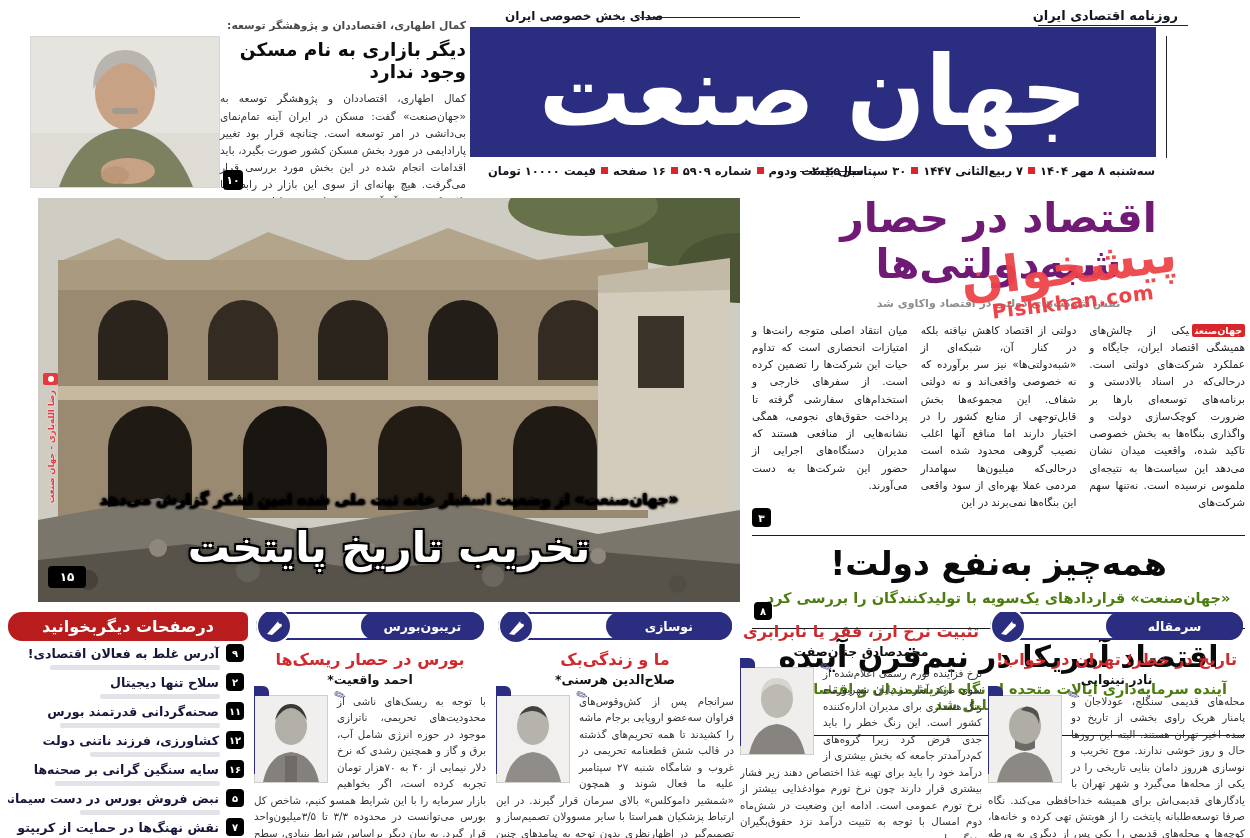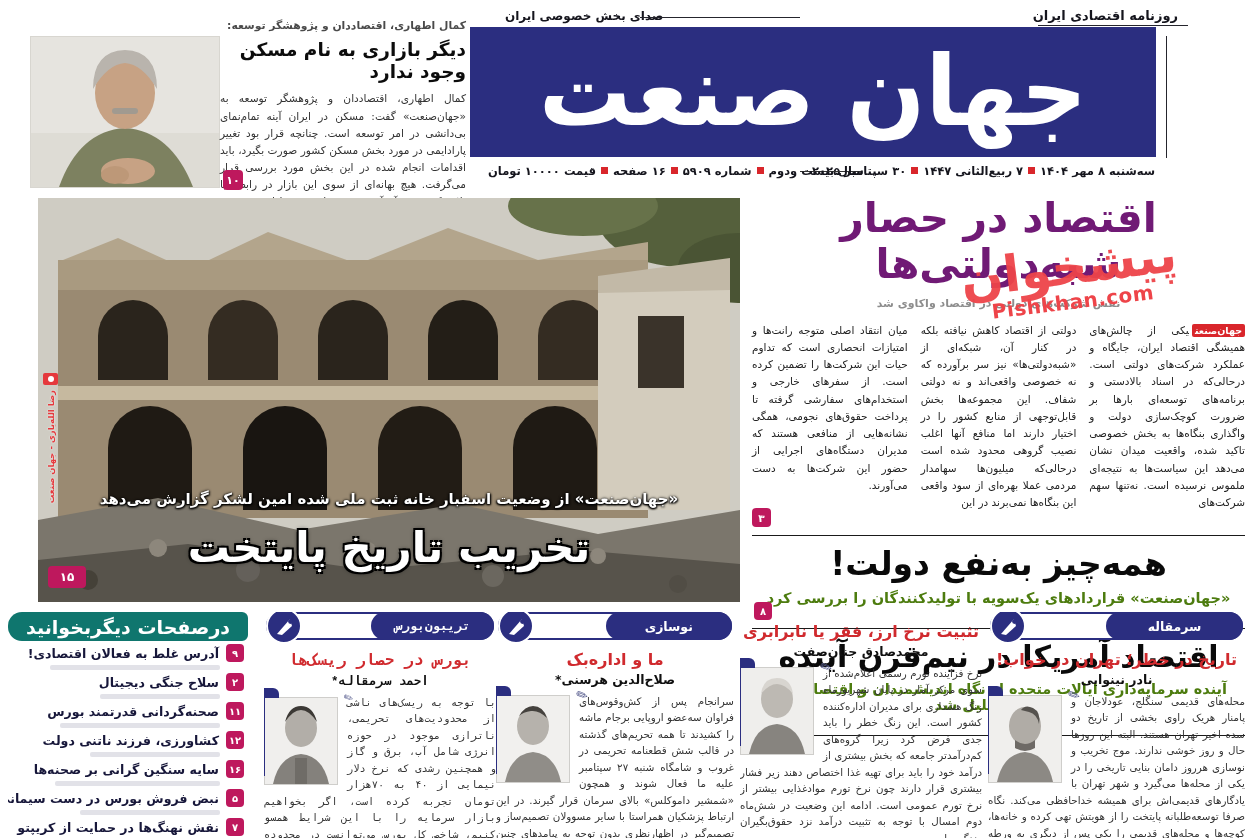--- a/index.html
+++ b/index.html
@@ -21,33 +21,33 @@
   .sq{display:inline-block;width:7px;height:7px;background:#d9262b;margin:0 5px;vertical-align:1px;}
   .dl-dash{position:absolute;top:171px;left:800px;width:62px;border-top:1.2px solid #333;}
 
   
   .interview{position:absolute;left:8px;top:14px;width:458px;height:176px;}
   .iv-photo{position:absolute;left:22px;top:22px;width:188px;height:150px;overflow:hidden;border:1px solid #d8d6d0;}
   .iv-text{position:absolute;right:0;top:0;width:246px;}
   .iv-kicker{font-size:10.8px;color:#4a4a4a;font-weight:bold;margin-top:5px;}
   .iv-headline{font-size:18.5px;font-weight:900;color:#0c0c0c;margin-top:7px;line-height:1.2;}
   .iv-body{font-size:10.6px;color:#333;text-align:justify;line-height:1.62;margin-top:7px;}
-  .badge{display:inline-flex;align-items:center;justify-content:center;background:#be185d;color:#fff;
+  .badge{display:inline-flex;align-items:center;justify-content:center;background:#000000;color:#fff;
          font-weight:bold;border-radius:4px;}
   .iv-badge{position:absolute;left:215px;bottom:0;width:20px;height:20px;font-size:11px;}
 
   
   .photo{position:absolute;left:38px;top:198px;width:702px;height:404px;overflow:hidden;background:#8b8376;}
   .photo svg{display:block;}
   .photo-credit{position:absolute;left:5px;top:175px;display:flex;flex-direction:column;align-items:center;gap:5px;z-index:5;}
   .cam{width:15px;height:12px;background:#e5393d;border-radius:2px;position:relative;}
   .cam::after{content:"";position:absolute;left:4.5px;top:2.5px;width:6px;height:6px;border-radius:50%;background:#fff;}
   .credit-text{writing-mode:vertical-rl;transform:rotate(180deg);font-size:8.5px;font-weight:bold;color:#e5393d;
                text-shadow:0 0 2px #fff;}
-  .photo-kicker{position:absolute;bottom:94px;left:0;right:0;text-align:center;color:#ffffff;font-size:15px;font-weight:900;
+  .photo-kicker{position:absolute;bottom:94px;left:0;right:0;text-align:center;color:#000000;font-size:15px;font-weight:900;
                 text-shadow:0 0 3px #000,1px 1px 2px #000,-1px 1px 2px #000;z-index:4;}
   .photo-title{position:absolute;bottom:30px;left:0;right:0;text-align:center;color:#fff;font-size:42px;font-weight:900;
                text-shadow:0 0 5px #000,2px 2px 0 #000,-2px 2px 0 #000,2px -2px 0 #000,-2px -2px 0 #000;z-index:4;}
   .photo-badge{position:absolute;left:10px;bottom:14px;width:38px;height:22px;font-size:12px;z-index:5;}
 
   
   .lead{position:absolute;left:752px;top:196px;width:493px;}
   .lead-headline{font-size:41px;font-weight:900;color:#701a75;text-align:center;line-height:1.12;letter-spacing:-1px;margin:0;}
   .lead-subhead{text-align:center;color:#8d8d8d;font-size:11px;font-weight:bold;margin-top:9px;}
   .lead-cols{display:flex;gap:13px;margin-top:12px;position:relative;padding-bottom:16px;}
@@ -77,22 +77,22 @@
   .bcol-author{font-weight:bold;font-size:12.5px;color:#101010;text-align:center;margin:3px 0 6px;}
   .bcol-body{position:relative;}
   .bcol-body p{font-size:10.3px;text-align:justify;line-height:1.6;color:#333;margin:0;}
   .portrait{float:left;width:72px;height:86px;margin:2px 9px 4px 0;position:relative;z-index:0;border:1px solid #cfcecb;}
   .portrait::before{content:"";position:absolute;left:-12px;top:-10px;width:26px;height:88px;background:#2b2e80;
                     border-radius:6px;z-index:-1;}
   .pen-doodle{position:absolute;left:80px;top:-6px;font-size:14px;color:#5d6292;transform:rotate(-25deg);z-index:2;}
 
   
   .readmore{position:absolute;left:8px;top:612px;width:240px;height:226px;overflow:hidden;}
-  .rm-header{height:29px;background:#0f766e;color:#fff;border-radius:14px 6px 6px 14px;display:flex;align-items:center;
-             justify-content:center;font-size:19px;font-weight:bold;}
+  .rm-header{height:29px;background:#b91c1c;color:#fff;border-radius:14px 6px 6px 14px;display:flex;align-items:center;
+             justify-content:center;font-size:16px;font-weight:bold;}
   .rm-item{display:flex;align-items:center;gap:7px;margin:3px 4px 0 0;}
   .rm-badge{width:18px;height:18px;border-radius:4px;font-size:10px;flex:none;}
   .rm-label{font-size:12.6px;font-weight:800;color:#17173a;white-space:nowrap;}
   .rm-sep{height:5px;background:#e2e2e8;border-radius:2px;margin:3px 28px 0 6px;}
   .sep1{width:170px;} .sep2{width:120px;} .sep3{width:160px;} .sep4{width:130px;}
   .sep5{width:165px;} .sep6{width:140px;}
 </style>
 </head>
 <body>
 
@@ -255,49 +255,49 @@
     <div class="pill">
       <span class="pill-label">نوسازی</span>
       <span class="pill-icon">
         <svg viewBox="0 0 38 38" width="38" height="38">
             <circle cx="19" cy="19" r="17" fill="#2b2e80" stroke="#fff" stroke-width="2"></circle>
             <path d="M12 27 L25 12 L27 19 L17 28 Z" fill="#fff"></path>
             <circle cx="25.5" cy="14.5" r="2.4" fill="#2b2e80"></circle>
           </svg>
       </span>
     </div>
-    <div class="bcol-title">ما و اداره‌بک</div>
+    <div class="bcol-title">ما و زندگی‌بک</div>
     <div class="bcol-author">صلاح‌الدین هرسنی*</div>
     <div class="bcol-body">
       <span class="pen-doodle">✎</span>
       <div class="portrait">
         <svg viewBox="0 0 72 86" width="72" height="86">
             <rect width="72" height="86" fill="#f1f0ee"></rect>
             <ellipse cx="36" cy="30" rx="16" ry="19" fill="#b6b2ac"></ellipse>
             <path d="M22,20 Q28,10 36,10 Q46,10 50,22 Q42,14 34,15 Q26,16 22,20 Z" fill="#45423e"></path>
             <path d="M8,86 Q14,58 36,56 Q58,58 64,86 Z" fill="#908d88"></path>
           </svg>
       </div>
       <p>سرانجام پس از کش‌وقوس‌های فراوان سه‌عضو اروپایی برجام ماشه را کشیدند تا همه تحریم‌های گذشته در قالب شش قطعنامه تحریمی در غروب و شامگاه شنبه ۲۷ سپتامبر علیه ما فعال شوند و همچون «شمشیر داموکلس» بالای سرمان قرار گیرند. در این ارتباط پزشکیان همراستا با سایر مسوولان تصمیم‌ساز و تصمیم‌گیر در اظهارنظری بدون توجه به پیامدهای چنین اتفاق نامبارکی قویا اعلام کرد که بسیار خرسند و خوشحالیم که از میان «خواسته‌های آمریکا» و «اسنپ‌بک» ما توانستیم «اسنپ‌بک» را انتخاب کنیم!</p>
     </div>
   </div>
 
-  <div class="bcol" style="left:264px;width:232px;font-family:Liberation Mono, monospace;">
+  <div class="bcol" style="left:254px;width:232px;">
     <div class="pill">
       <span class="pill-label">تریبون‌بورس</span>
       <span class="pill-icon">
         <svg viewBox="0 0 38 38" width="38" height="38">
             <circle cx="19" cy="19" r="17" fill="#2b2e80" stroke="#fff" stroke-width="2"></circle>
             <path d="M12 27 L25 12 L27 19 L17 28 Z" fill="#fff"></path>
             <circle cx="25.5" cy="14.5" r="2.4" fill="#2b2e80"></circle>
           </svg>
       </span>
     </div>
     <div class="bcol-title">بورس در حصار ریسک‌ها</div>
-    <div class="bcol-author">احمد سرمقاله*</div>
+    <div class="bcol-author">احمد واقعیت*</div>
     <div class="bcol-body">
       <span class="pen-doodle">✎</span>
       <div class="portrait">
         <svg viewBox="0 0 72 86" width="72" height="86">
             <rect width="72" height="86" fill="#f0efed"></rect>
             <ellipse cx="36" cy="30" rx="16" ry="19" fill="#b2aea8"></ellipse>
             <path d="M20,24 Q24,8 36,8 Q48,8 52,24 Q44,12 36,12 Q28,12 20,24 Z" fill="#3c3935"></path>
             <path d="M8,86 Q14,58 36,56 Q58,58 64,86 Z" fill="#84817c"></path>
             <rect x="30" y="60" width="12" height="26" fill="#6f6c67"></rect>
           </svg>
@@ -310,21 +310,21 @@
     <div class="rm-header">درصفحات دیگربخوانید</div>
 
     <div class="rm-item">
       <span class="badge rm-badge">۹</span>
       <span class="rm-label">آدرس غلط به فعالان اقتصادی!</span>
     </div>
     <div class="rm-sep sep1"></div>
 
     <div class="rm-item">
       <span class="badge rm-badge">۲</span>
-      <span class="rm-label">سلاح جنگی دیجیتال</span>
+      <span class="rm-label">سلاح تنها دیجیتال</span>
     </div>
     <div class="rm-sep sep2"></div>
 
     <div class="rm-item">
       <span class="badge rm-badge">۱۱</span>
       <span class="rm-label">صحنه‌گردانی قدرتمند بورس</span>
     </div>
     <div class="rm-sep sep3"></div>
 
     <div class="rm-item">

